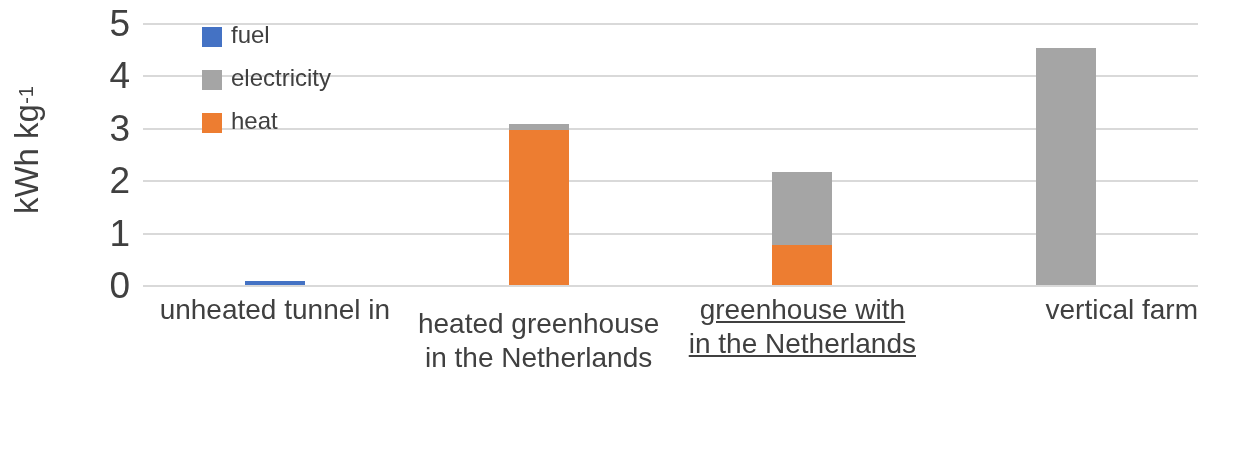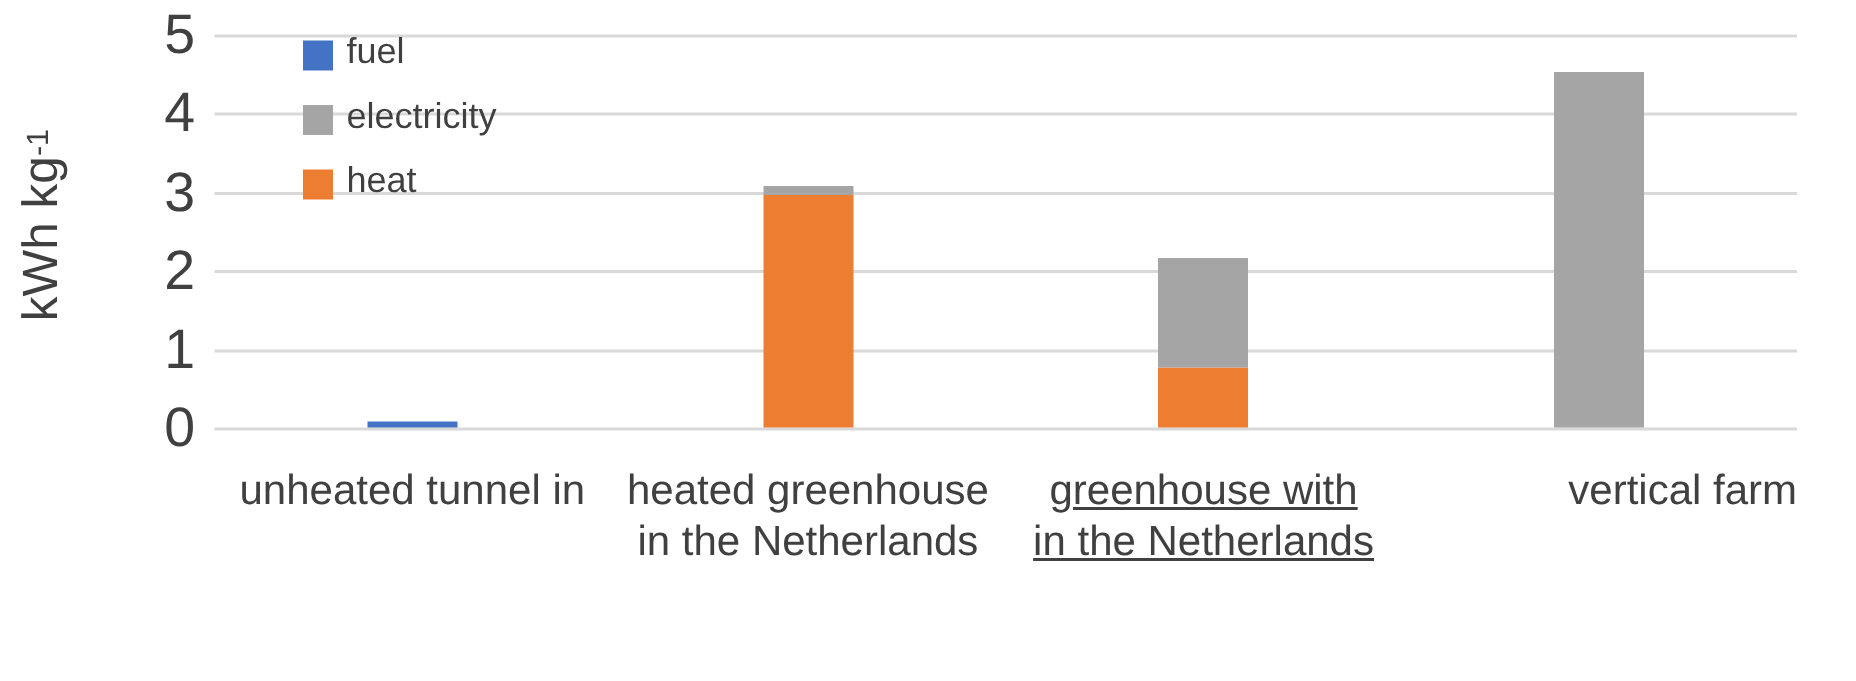--- a/index.html
+++ b/index.html
@@ -129,21 +129,21 @@
     font-size: 24px;
     line-height: 1;
     color: #404040;
     white-space: nowrap;
   }
 
   
   .x-labels {
     position: absolute;
     left: 143px;
-    top: 310px;
+    top: 293px;
     width: 1055px;
     height: 130px;
   }
   .x-label {
     position: absolute;
     top: 0;
     text-align: center;
     font-size: 28px;
     line-height: 1.22;
     color: #404040;
@@ -211,21 +211,21 @@
       <div class="legend-item">
         <span class="legend-swatch" style="background: rgb(237, 125, 49);"></span>
         <span class="legend-label">heat</span>
       </div>
     </div>
 
   <div class="x-labels">
       <div class="x-label" style="left: 0px; width: 263.75px;">
         <span class="x-label-line">unheated tunnel in</span>
       </div>
-      <div class="x-label" style="left: 263.75px; width: 263.75px;">
+      <div class="x-label" style="left: 263.75px; width: 263.75px; margin-top: 14px;">
         <span class="x-label-line">heated greenhouse</span>
         <span class="x-label-line">in the Netherlands</span>
       </div>
       <div class="x-label" style="left: 527.5px; width: 263.75px; text-decoration: underline;">
         <span class="x-label-line">greenhouse with</span>
         <span class="x-label-line">in the Netherlands</span>
       </div>
       <div class="x-label" style="left: 791.25px; width: 263.75px; text-align: right;">
         <span class="x-label-line">vertical farm</span>
       </div>

